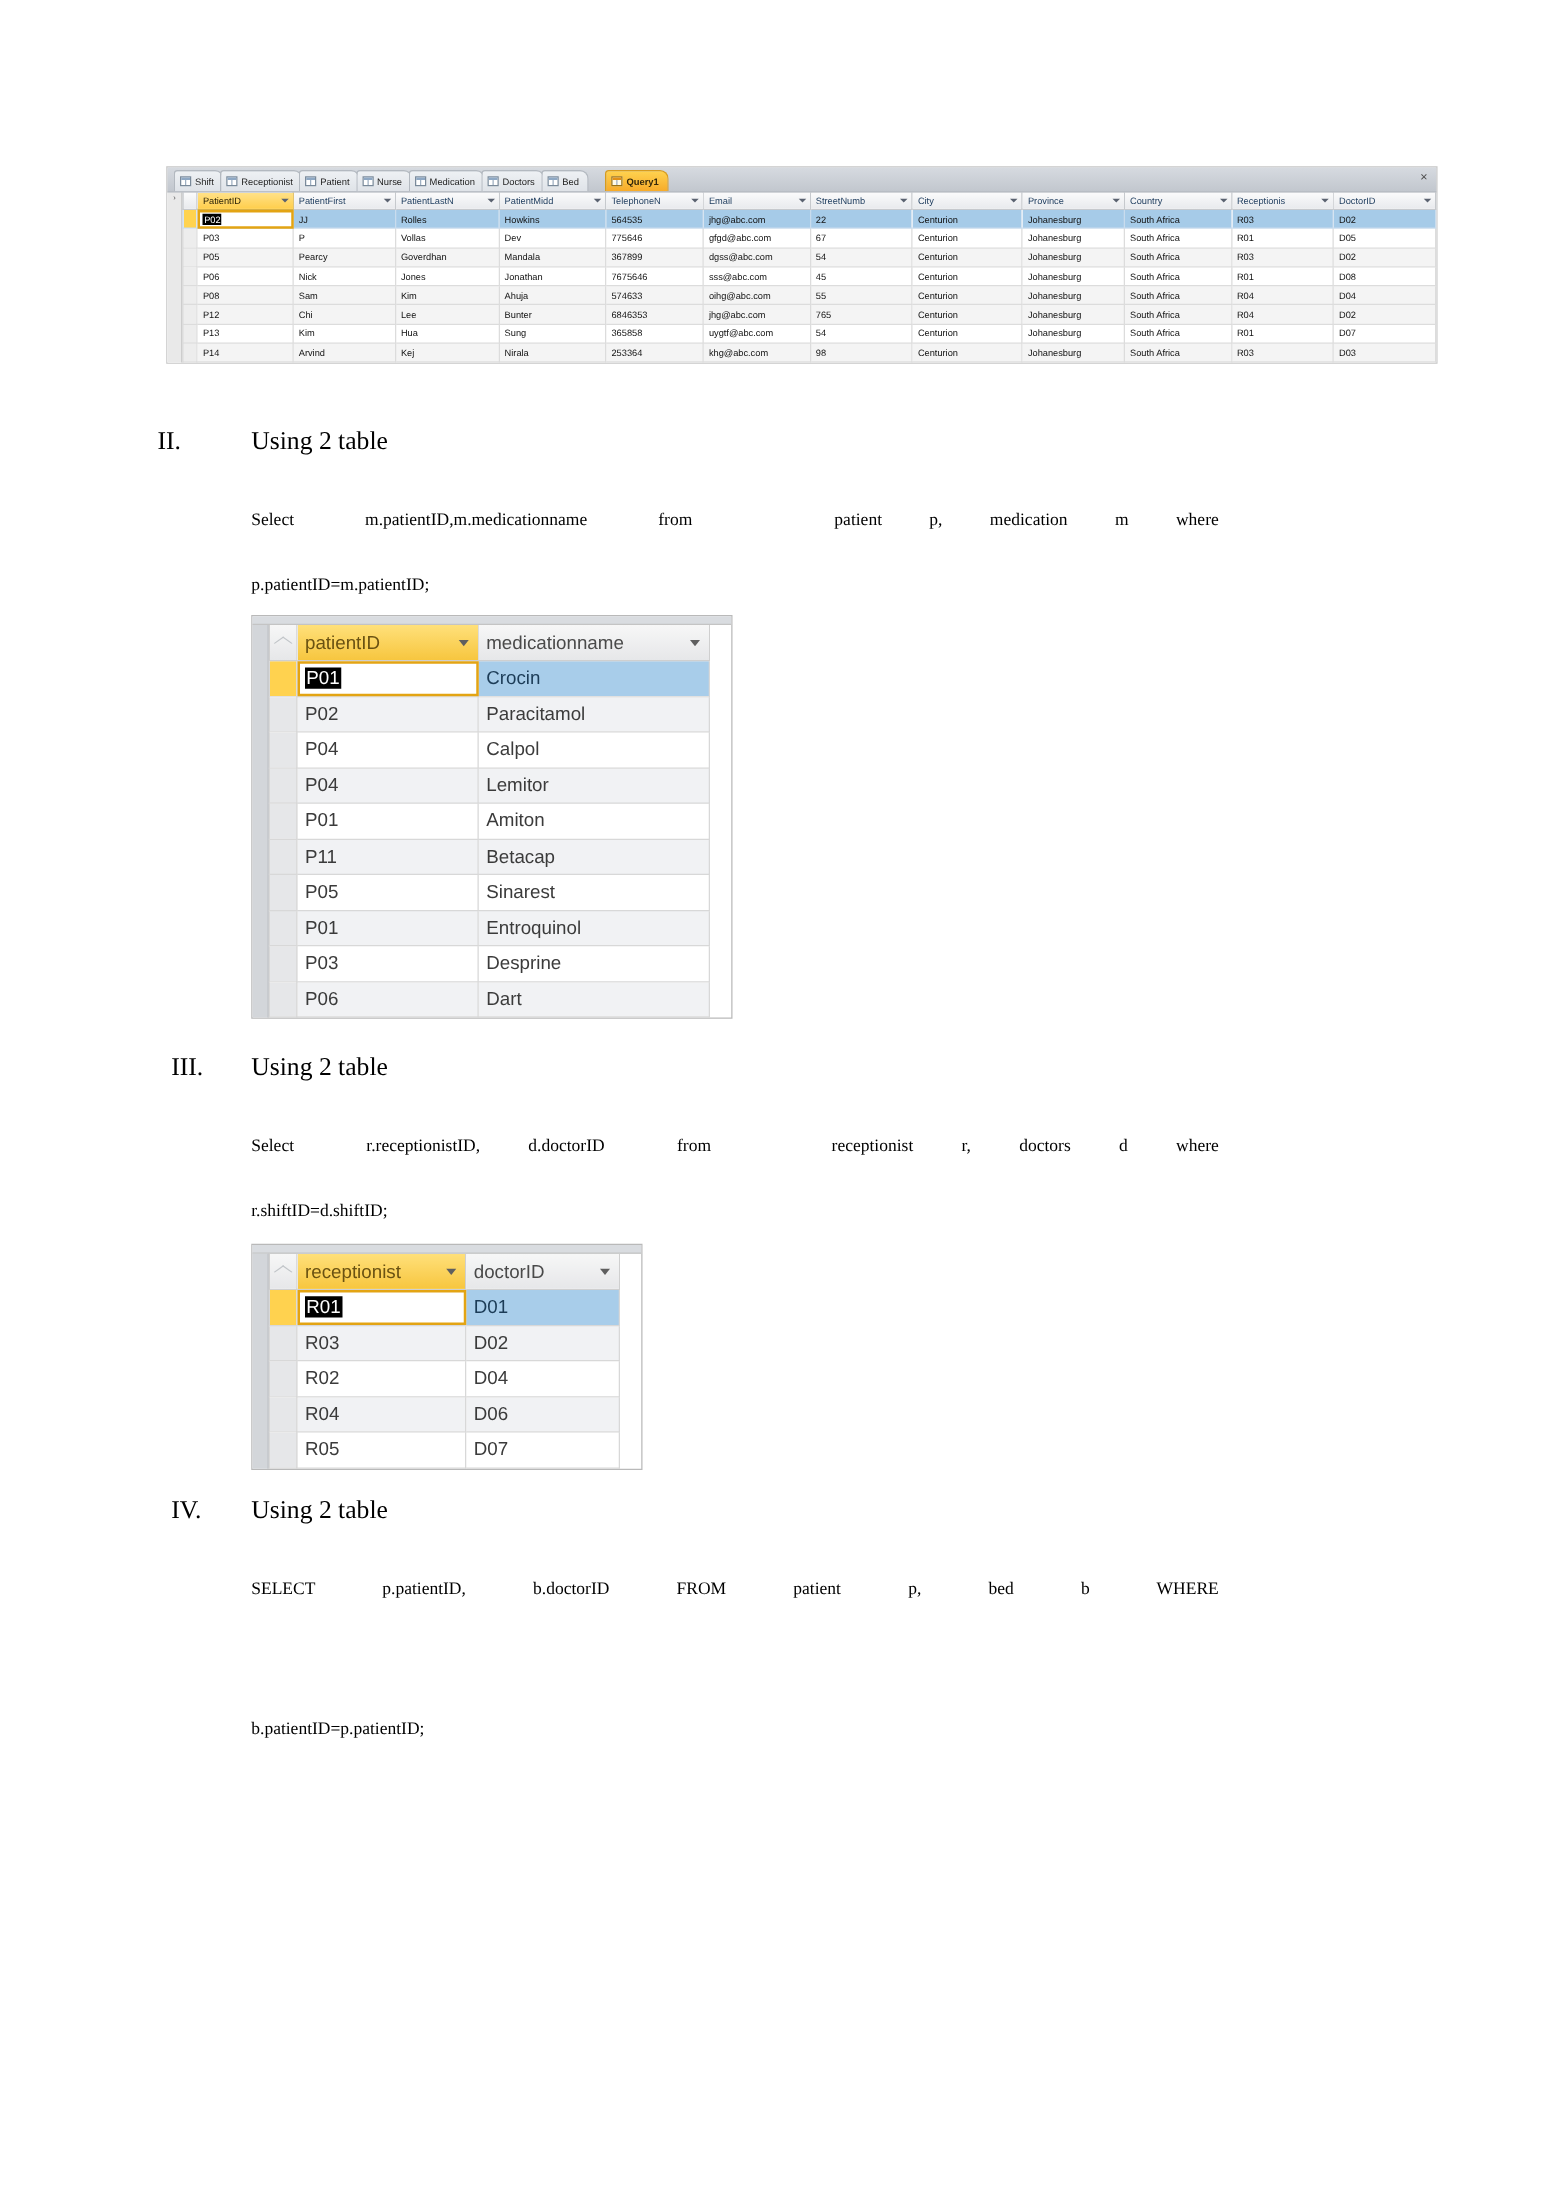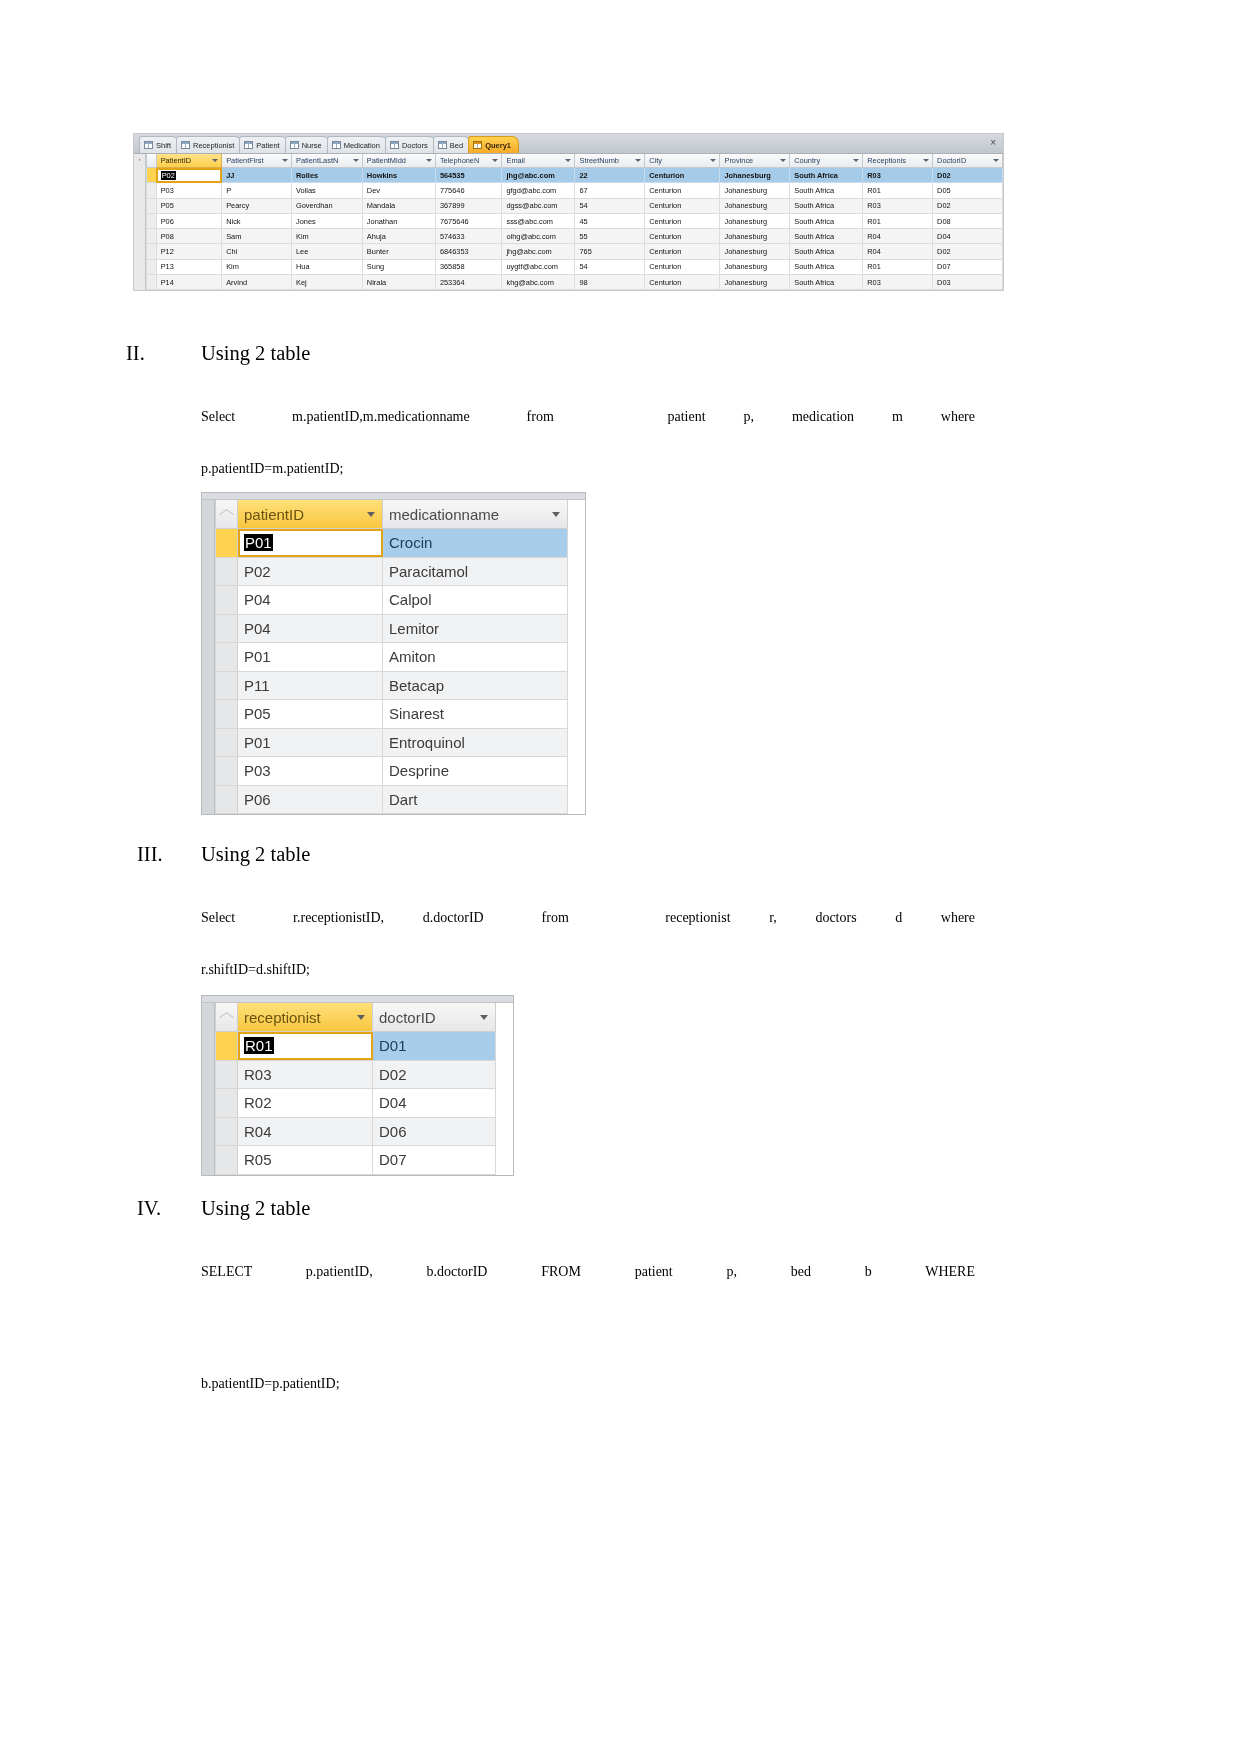--- a/index.html
+++ b/index.html
@@ -19,21 +19,21 @@
     position: absolute;
     inset: 0;
     background: #fff;
   }
 
   
   .access1 {
     position: absolute;
     left: 133px;
     top: 133px;
-    width: 871px;
+    width: 1017px;
     background: #f1f1f1;
     border: 1px solid #c9c9c9;
     box-sizing: border-box;
   }
   .acc-tabbar {
     height: 19px;
     background: #c9cdd4;
     background: linear-gradient(#d6dae0, #c2c7ce);
     display: flex;
     align-items: flex-end;
@@ -56,20 +56,21 @@
     border-radius: 3px 7px 0 0;
     margin-right: -3px;
     white-space: nowrap;
   }
   .acc-tab.active {
     background: linear-gradient(#ffd24f, #f7ab29);
     border-color: #d79b1e;
     font-weight: bold;
     color: #33270b;
     z-index: 4;
+    margin-left: 16px;
   }
   .tab-ico {
     width: 9px; height: 8px;
     border: 1px solid #7a8a9a;
     background: #fff;
     box-sizing: border-box;
     position: relative;
     flex: none;
   }
   .tab-ico::before {
@@ -150,21 +151,21 @@
     border: 1px solid #dcdcdc;
     height: 14.3px;
     padding: 0 2px 0 4px;
     white-space: nowrap;
     overflow: hidden;
     background: #fff;
   }
   table.grid1 tr.alt td { background: #f4f4f4; }
   table.grid1 tr.selected td {
     background: #a6cbe8;
-    font-weight: bold;
+    font-weight: normal;
     border-color: #c9dced;
   }
   td.rowsel {
     width: 9px;
     background: #ededed !important;
     border-right: 1px solid #c4c4c4;
     padding: 0 !important;
   }
   tr.selected td.rowsel { background: #ffd34f !important; }
   td.editcell {

